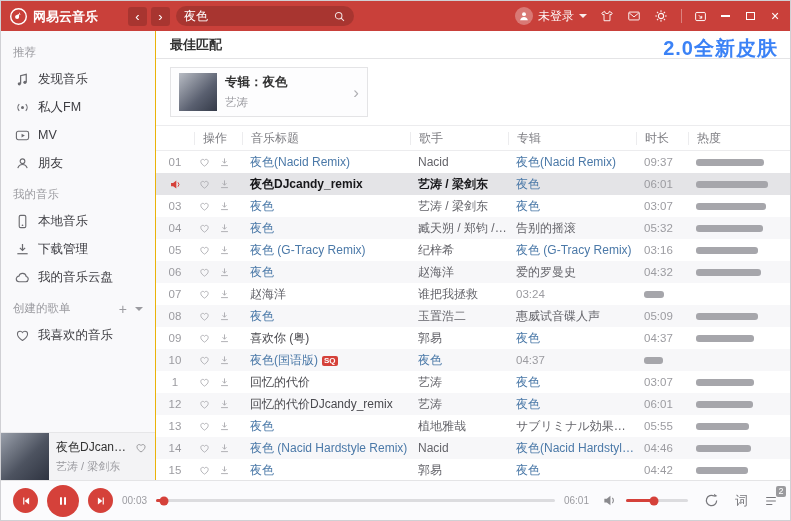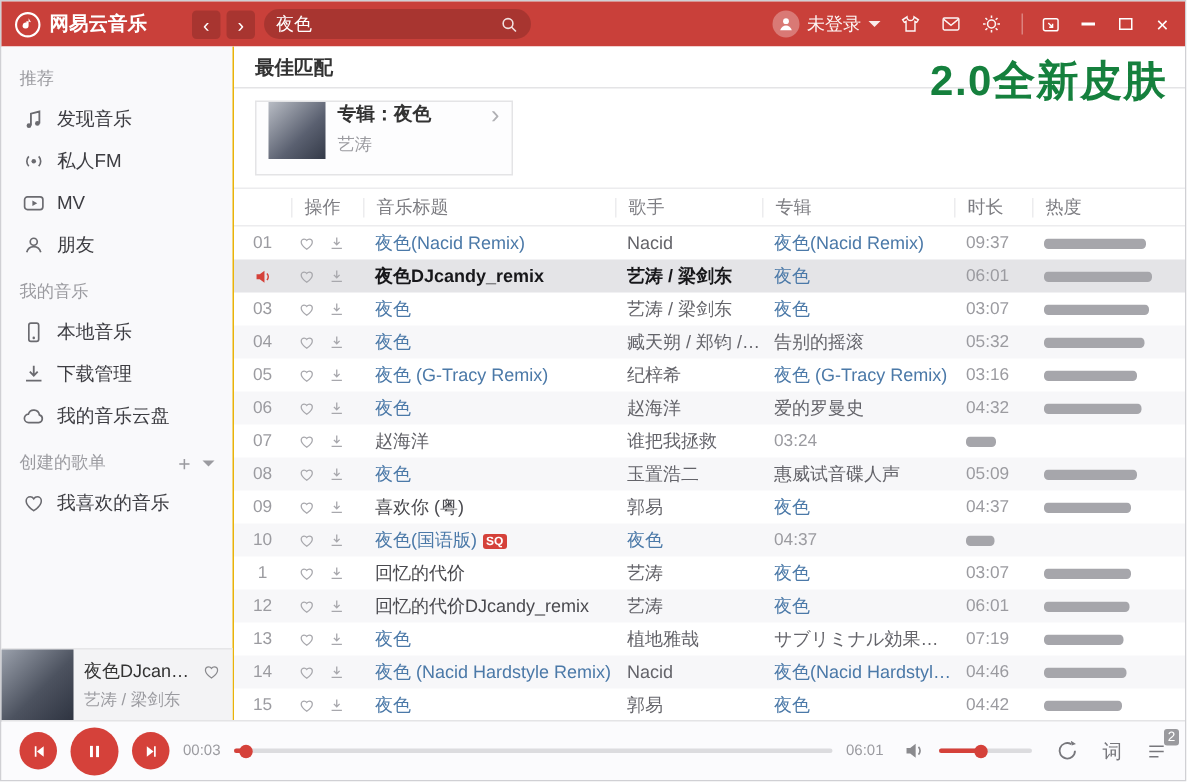--- a/index.html
+++ b/index.html
@@ -1,20 +1,20 @@
 <!DOCTYPE html>
 <html><head>
 <meta charset="utf-8">
 <style>
 *{box-sizing:border-box;margin:0;padding:0}
 html,body{width:791px;height:521px;overflow:hidden;background:#fff}
 .app{width:791px;height:521px;display:flex;flex-direction:column;font-family:"Liberation Sans","DejaVu Sans",sans-serif;font-size:12px;color:#333;border:1px solid #d0d0d4}
 
 .titlebar{height:30px;flex:0 0 30px;background:#c9403a;display:flex;align-items:center;color:#fff;padding:0 8px}
-.logo{display:flex;align-items:center;gap:5px;font-size:13px;font-weight:bold;white-space:nowrap}
+.logo{display:flex;align-items:flex-end;gap:5px;font-size:13px;font-weight:bold;white-space:nowrap}
 .nav-btns{display:flex;gap:4px;margin-left:30px}
 .navb{width:19px;height:19px;border:none;border-radius:3px;background:rgba(0,0,0,.16);color:#fff;font-size:13px;line-height:17px;cursor:pointer;font-family:inherit}
 .searchbox{margin-left:6px;width:178px;height:20px;border-radius:10px;background:rgba(0,0,0,.16);display:flex;align-items:center;padding:0 8px;gap:4px}
 .searchbox input{flex:1;min-width:0;background:transparent;border:none;outline:none;color:#fff;font-size:12px;font-family:inherit}
 .tb-spacer{flex:1}
 .account{display:flex;align-items:center;gap:5px;font-size:12px;color:rgba(255,255,255,.95);cursor:pointer}
 .avatar{width:18px;height:18px;border-radius:50%;background:rgba(255,255,255,.3);display:flex;align-items:center;justify-content:center}
 .caret{width:0;height:0;border-left:4px solid transparent;border-right:4px solid transparent;border-top:4px solid rgba(255,255,255,.9)}
 .tb-icon{margin-left:13px;display:flex;align-items:center;cursor:pointer;opacity:.95}
 .tb-divider{width:1px;height:14px;background:rgba(255,255,255,.35);margin-left:13px}
@@ -36,22 +36,22 @@
 .mini-thumb{width:48px;height:48px;flex:0 0 48px;background:linear-gradient(135deg,#9aa0ab 0%,#4d5360 55%,#2e3340 100%)}
 .mini-meta{flex:1;min-width:0;padding-right:4px}
 .mini-title-row{display:flex;align-items:center;gap:5px}
 .mini-title{font-size:12px;color:#333;white-space:nowrap;overflow:hidden;text-overflow:ellipsis;max-width:74px}
 .mini-like{color:#8a8a8e;display:flex}
 .mini-artist{font-size:11px;color:#9b9ba0;margin-top:3px;white-space:nowrap;overflow:hidden;text-overflow:ellipsis}
 
 .main{flex:1;display:flex;flex-direction:column;position:relative;min-width:0;background:#fff;overflow:hidden}
 .tabbar{height:28px;flex:0 0 28px;border-bottom:1px solid #e4e4e6;display:flex;align-items:center;padding:0 14px}
 .tab{font-size:13px;font-weight:bold;color:#333;cursor:pointer}
-.promo{position:absolute;top:4px;right:12px;font-size:28px;font-weight:bold;color:#15803d;letter-spacing:1px;pointer-events:none}
-.best-card{margin:8px 14px;width:172px;height:50px;flex:0 0 50px;border:1px solid #e4e4e6;background:#fdfdfe;display:flex;gap:8px;padding:0 8px;cursor:pointer}
+.promo{position:absolute;top:4px;right:12px;font-size:20px;font-weight:bold;color:#3b82f6;letter-spacing:1px;pointer-events:none}
+.best-card{margin:8px 14px;width:198px;height:50px;flex:0 0 50px;border:1px solid #e4e4e6;background:#fdfdfe;display:flex;align-items:center;gap:8px;padding:0 8px;cursor:pointer}
 .bm-thumb{width:38px;height:38px;flex:0 0 38px;background:linear-gradient(135deg,#b8bcc4,#5a6070 60%,#343a48)}
 .bm-title{font-size:12.5px;font-weight:bold;color:#333;white-space:nowrap}
 .bm-artist{font-size:11.5px;color:#9b9ba0;margin-top:4px}
 .bm-chevron{margin-left:auto;color:#b0b0b4;font-size:17px;line-height:1}
 .thead,.song-row{display:grid;grid-template-columns:38px 48px 168px 98px 128px 52px 1fr;align-items:center}
 .thead{height:26px;flex:0 0 26px;border-top:1px solid #ececee;border-bottom:1px solid #ececee;color:#7d7d82}
 .hcell{padding-left:8px;border-left:1px solid #ececee;height:13px;line-height:13px;font-size:12px}
 .hcell.first{border-left:none}
 #song-rows{flex:1;overflow:hidden}
 .song-row{height:22px;font-size:12px;cursor:default}
@@ -569,21 +569,21 @@
               <span class="op">
                 <svg width="11" height="11" viewBox="0 0 16 16">
                   <path d="M8 2v7M5.2 6.2L8 9l2.8-2.8" fill="none" stroke="currentColor" stroke-width="1.3"></path>
                   <path d="M3 12.5h10" stroke="currentColor" stroke-width="1.3"></path>
                 </svg>
               </span>
             </div>
             <div class="cell title hl">夜色</div>
             <div class="cell artist">植地雅哉</div>
             <div class="cell album">サブリミナル効果によ...</div>
-            <div class="cell dur">07:19</div>
+            <div class="cell dur">05:55</div>
             <div class="cell pop">
               <span style="width:70%"></span>
             </div>
           </div>
           <div class="song-row alt">
             <div class="cell idx">14</div>
             <div class="cell ops">
               <span class="op">
                 <svg width="11" height="11" viewBox="0 0 16 16">
                   <path d="M8 13.3C5.4 11.6 2.6 9.3 2.6 6.4c0-1.7 1.3-3 2.9-3 1 0 1.9.5 2.5 1.4.6-.9 1.5-1.4 2.5-1.4 1.6 0 2.9 1.3 2.9 3 0 2.9-2.8 5.2-5.4 6.9z" fill="none" stroke="currentColor" stroke-width="1.2"></path>

